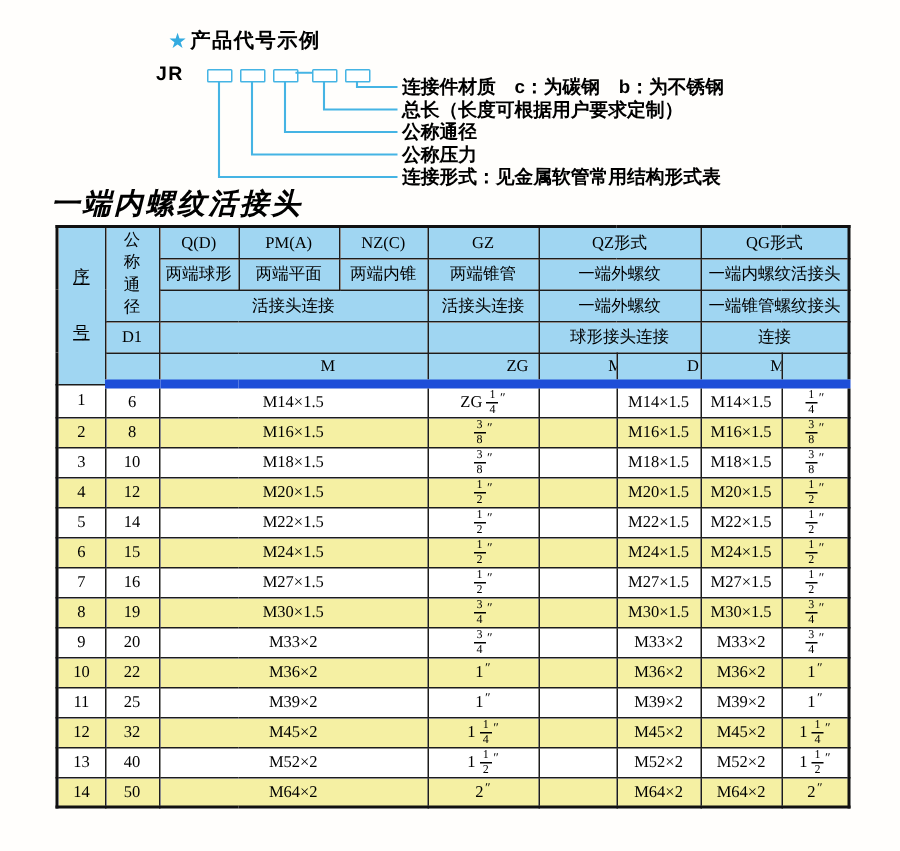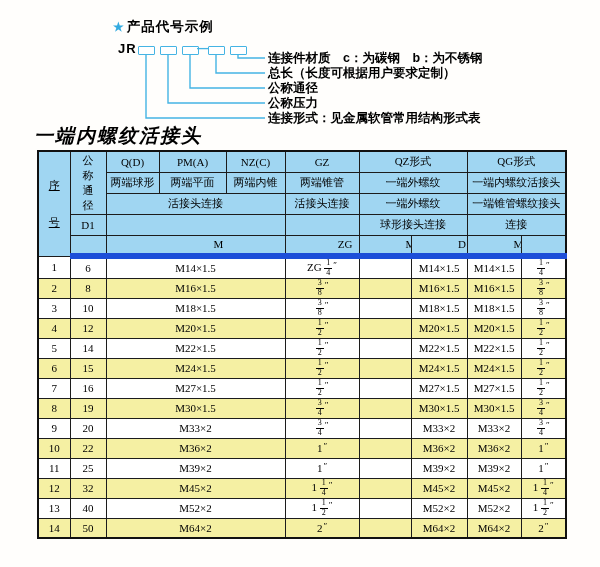--- a/index.html
+++ b/index.html
@@ -3,21 +3,21 @@
 <meta charset="utf-8">
 <style>
   html,body{margin:0;padding:0;}
   body{width:600px;height:567px;position:relative;background:#fffefc;
        font-family:"Liberation Sans",sans-serif;color:#000;overflow:hidden;}
 
   
   .diagram{position:absolute;left:0;top:0;width:600px;height:148px;padding-left:44px;}
   .dg-heading{position:absolute;left:113px;top:18px;font-size:13.5px;font-weight:bold;letter-spacing:1px;}
   .dg-heading .star{color:#34abe0;margin-right:2px;font-size:12px;}
-  .code-prefix{position:absolute;left:118px;top:41px;font-size:13px;font-weight:bold;letter-spacing:1px;}
+  .code-prefix{position:absolute;left:104px;top:41px;font-size:13px;font-weight:bold;letter-spacing:1px;}
   .cbox{position:absolute;top:46px;width:15px;height:7px;border:1.5px solid #45b4e4;background:#fff;border-radius:1px;}
   .b1{left:138px}.b2{left:160px}.b3{left:182px}.b5{left:208px}.b6{left:230px}
   .cdash{position:absolute;left:197px;top:40px;color:#45b4e4;font-size:13px;font-weight:bold;}
   .lines-svg{position:absolute;left:0;top:0;width:600px;height:148px;}
   .dg-label{position:absolute;left:268px;height:15px;line-height:15px;
             font-size:12.5px;font-weight:bold;white-space:pre;}
   .l0{top:51px}.l1{top:66px}.l2{top:81px}.l3{top:96px}.l4{top:111px}
 
   
   .tbl-title{position:absolute;left:34px;top:123px;font-family:"Liberation Serif",serif;

